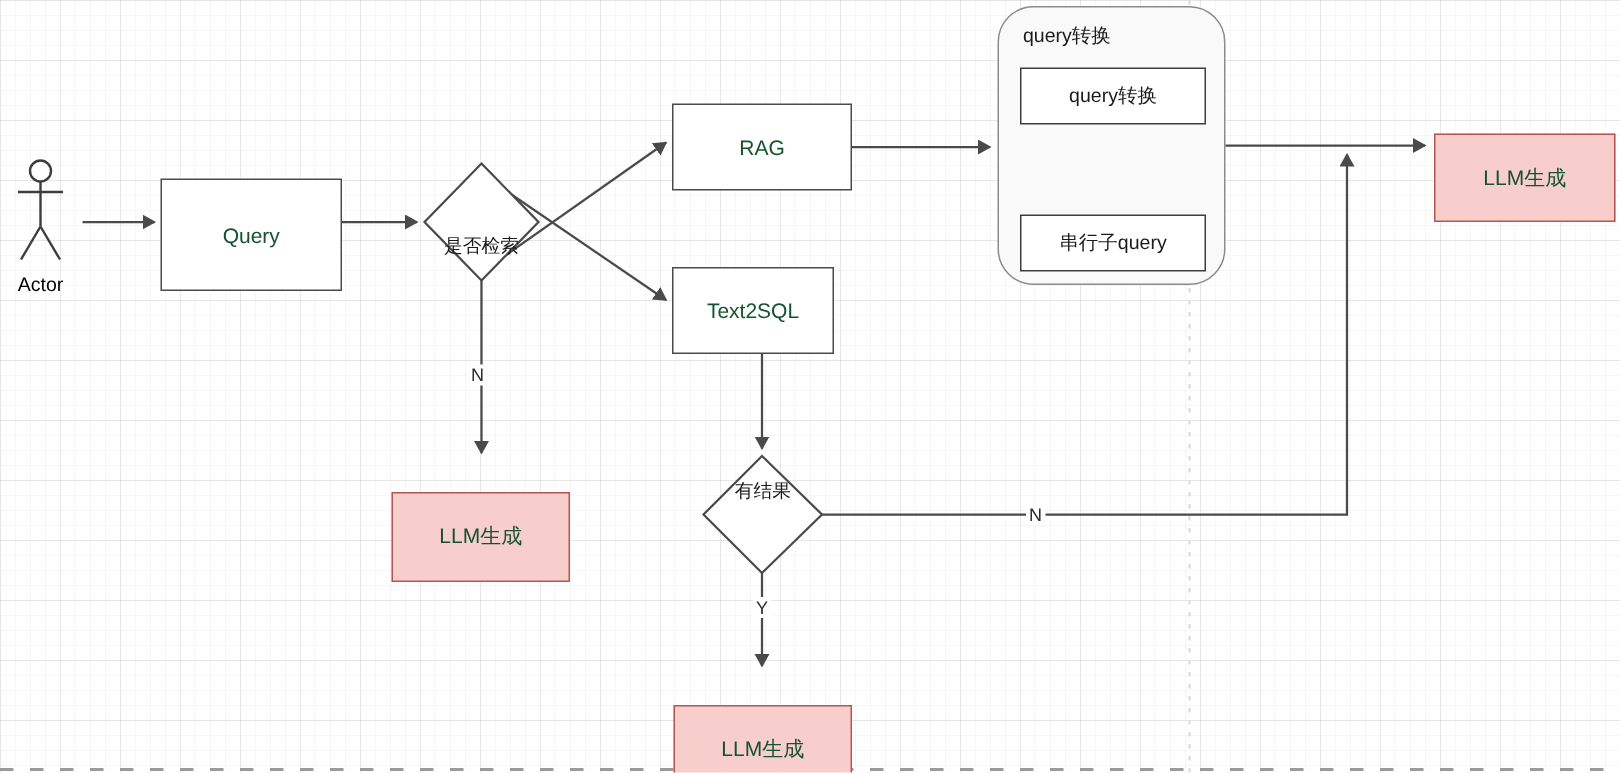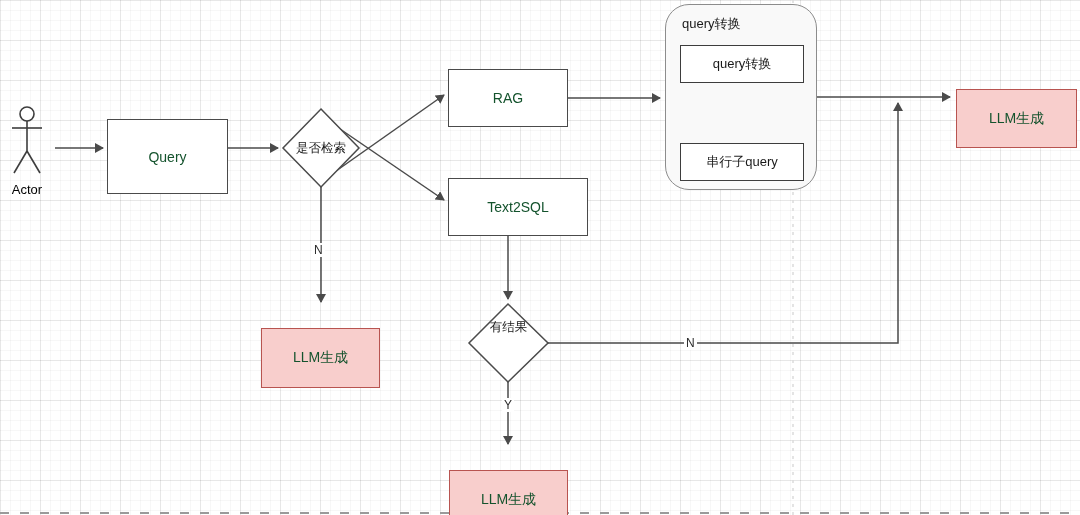--- a/index.html
+++ b/index.html
@@ -107,21 +107,21 @@
   <div class="actor-label">Actor</div>
 
   <div class="node" style="left:107px;top:119px;width:121px;height:75px;">
     <span>Query</span>
   </div>
 
   <div class="node" style="left:448px;top:69px;width:120px;height:58px;">
     <span>RAG</span>
   </div>
 
-  <div class="node" style="left:448px;top:178px;width:140px;height:58px;">
+  <div class="node" style="left:448px;top:178px;width:108px;height:58px;">
     <span>Text2SQL</span>
   </div>
 
   <div class="container-node" style="left:665px;top:4px;width:152px;height:186px;">
     <div class="container-title">query转换</div>
     <div class="inner-box" style="top:40px;">
       <span>query转换</span>
     </div>
     <div class="inner-box" style="top:138px;">
       <span>串行子query</span>
@@ -133,20 +133,20 @@
   </div>
 
   <div class="node pink" style="left:261px;top:307px;width:119px;height:60px;">
     <span>LLM生成</span>
   </div>
 
   <div class="node pink" style="left:449px;top:449px;width:119px;height:59px;">
     <span>LLM生成</span>
   </div>
 
-  <div class="diamond-label" style="left:283px;top:109px;width:76px;height:78px;">是否检索</div>
+  <div class="diamond-label" style="left:283px;top:125px;width:76px;height:78px;">是否检索</div>
   <div class="diamond-label" style="left:469px;top:288px;width:79px;height:78px;">有结果</div>
 
   <div class="edge-label" style="left:312px;top:243px;">N</div>
   <div class="edge-label" style="left:684px;top:336px;">N</div>
   <div class="edge-label" style="left:502px;top:398px;">Y</div>
 
 </div>
 
 </body></html>

